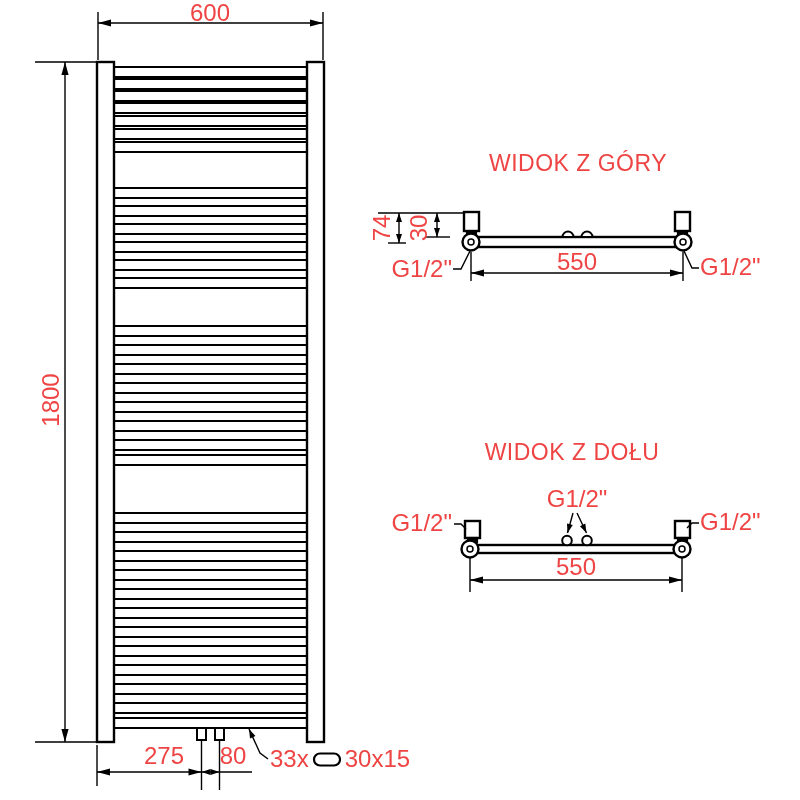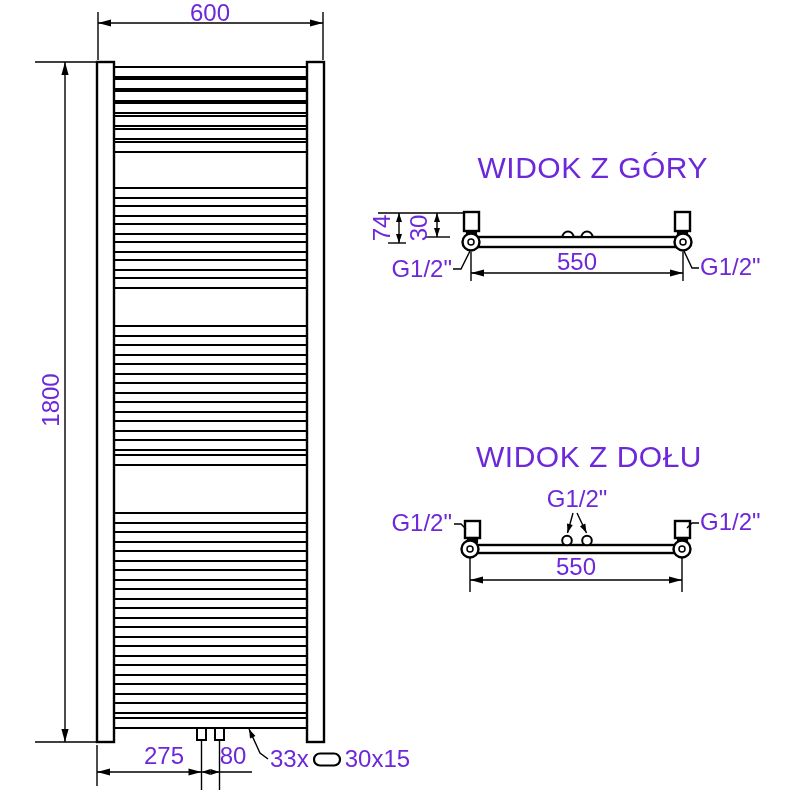--- a/index.html
+++ b/index.html
@@ -1,21 +1,21 @@
 <!DOCTYPE html>
 <html><head>
 <meta charset="utf-8">
 <style>
   html,body{margin:0;padding:0;background:#ffffff;}
   #canvas{position:relative;width:800px;height:800px;background:#ffffff;overflow:hidden;
-          font-family:"Liberation Sans",sans-serif;color:#6d28d9;}
+          font-family:"Liberation Sans",sans-serif;color:#ef4444;}
   #linework{position:absolute;left:0;top:0;}
   .lbl{position:absolute;font-size:24px;line-height:1.1;text-align:center;white-space:nowrap;}
   .rot{transform:rotate(-90deg);}
-  .title{font-size:30px;letter-spacing:0.5px;text-align:right;}
+  .title{font-size:23px;letter-spacing:0.5px;}
   .alignR{text-align:right;}
   .alignL{text-align:left;}
   .note-row{position:absolute;display:flex;align-items:center;gap:3px;font-size:24px;}
   
   .obj{stroke:#000;stroke-width:2.4;fill:#fff;}
   .obj-thin{stroke:#000;stroke-width:2;fill:#fff;}
   .solid{stroke:#000;stroke-width:1.2;fill:#000;}
   .dim{stroke:#000;stroke-width:1.4;fill:none;}
   .inner{stroke:#000;stroke-width:1.5;fill:none;}
 </style>

